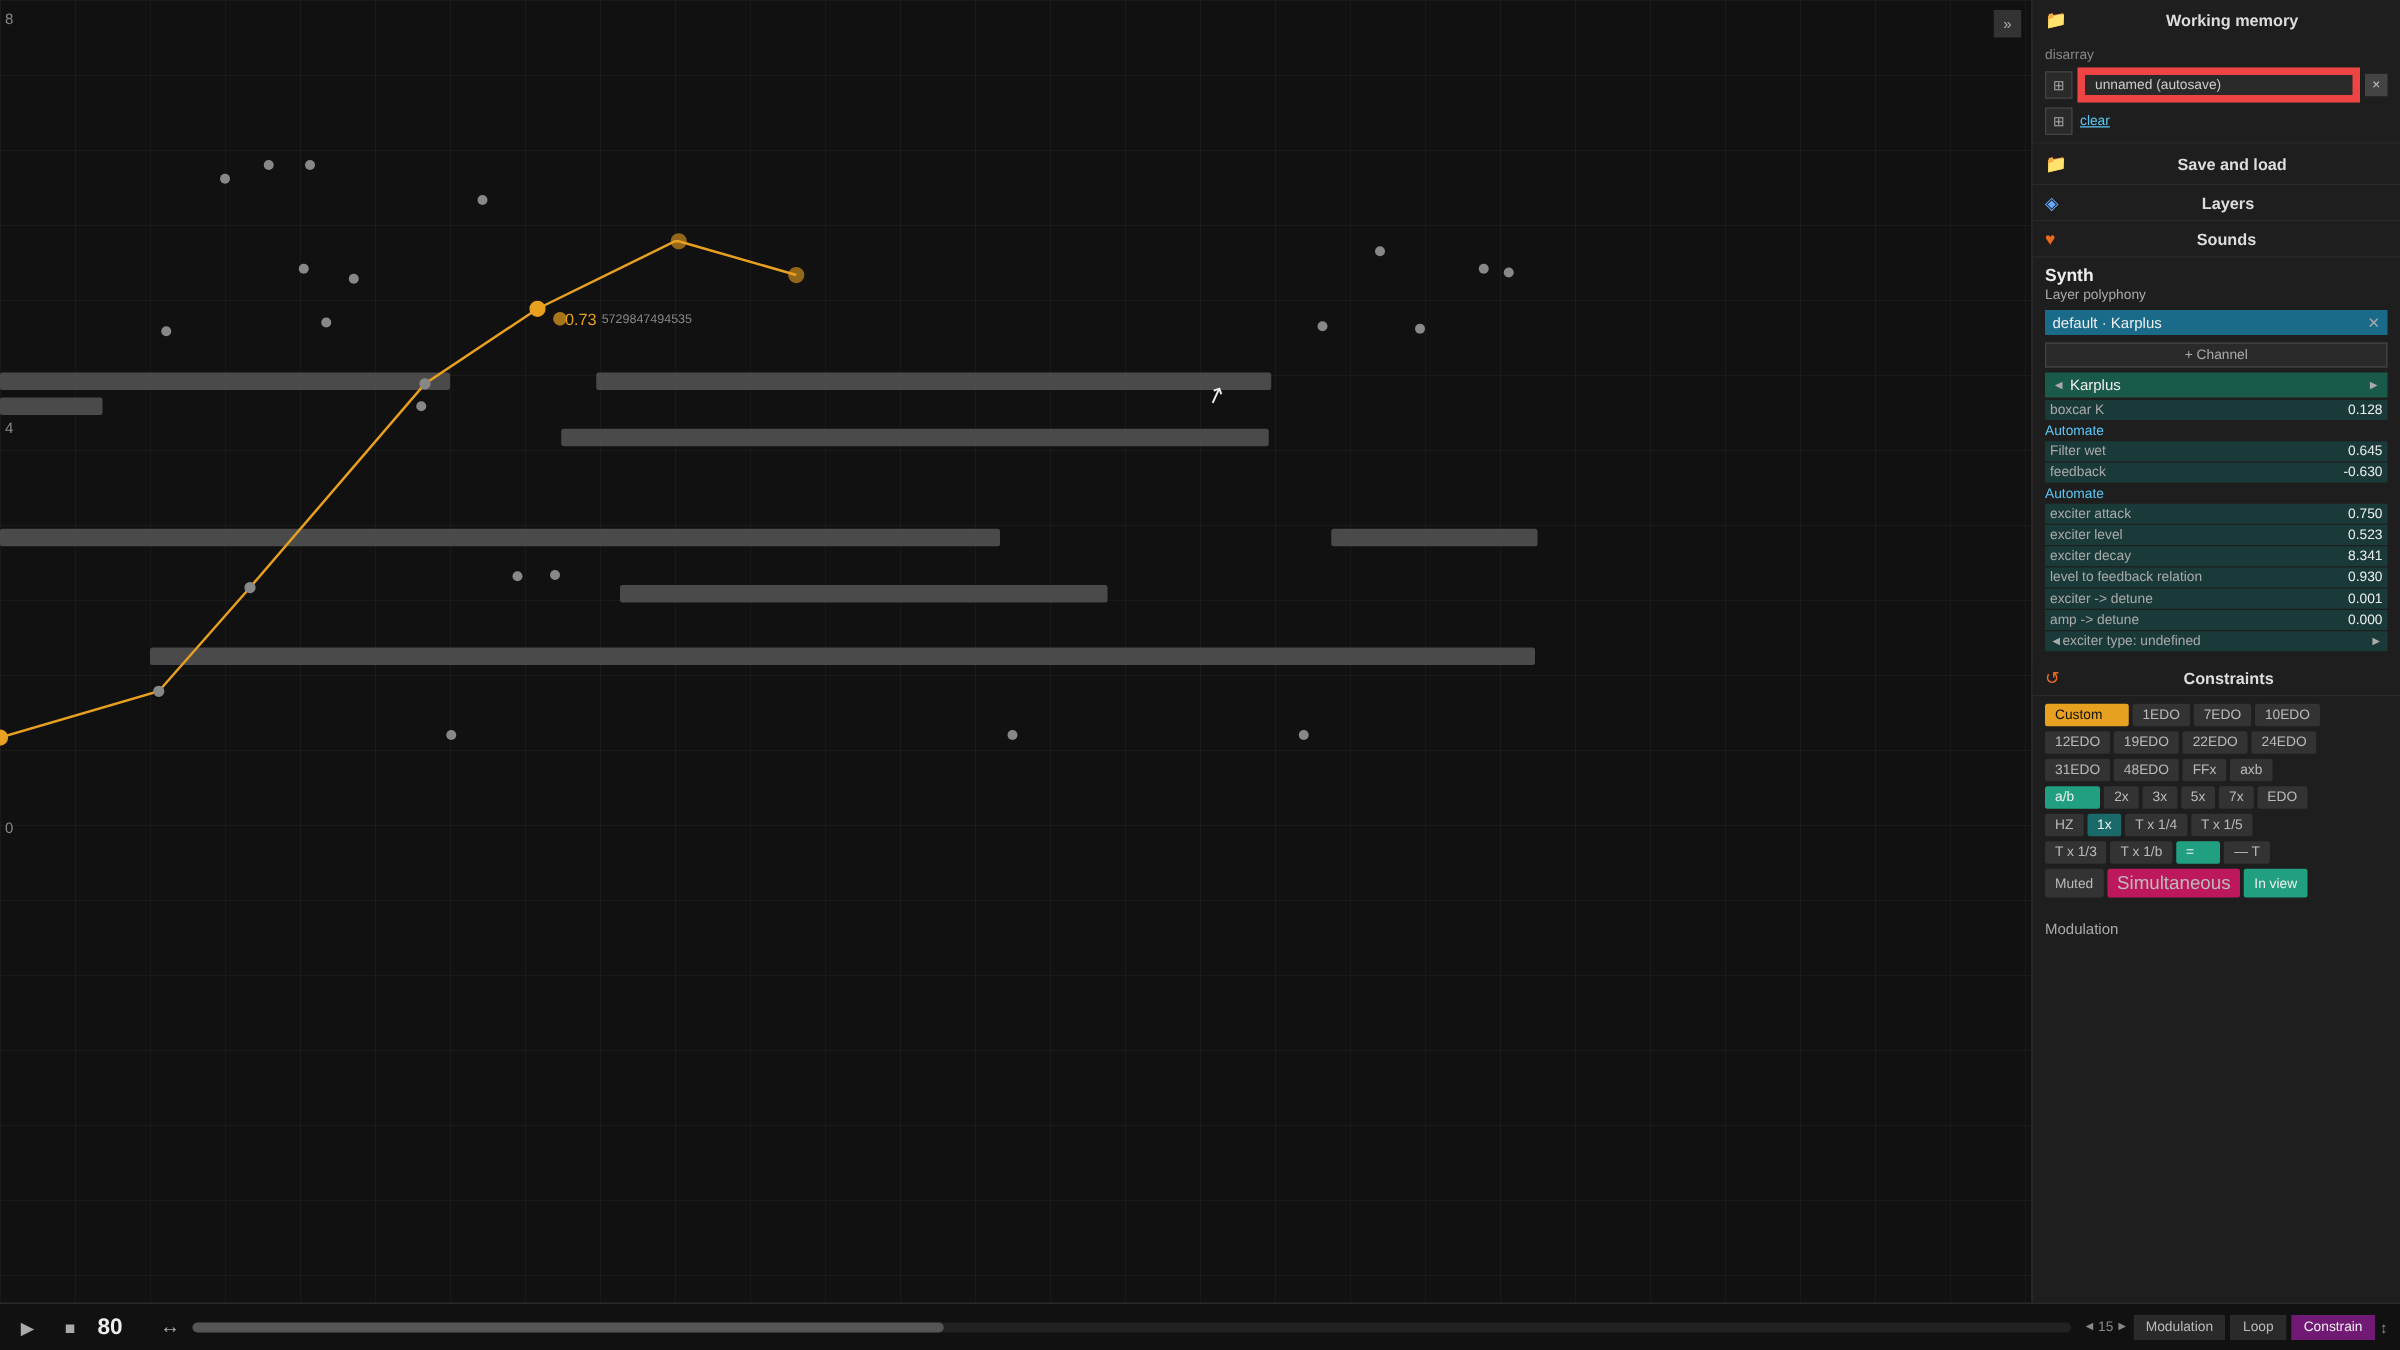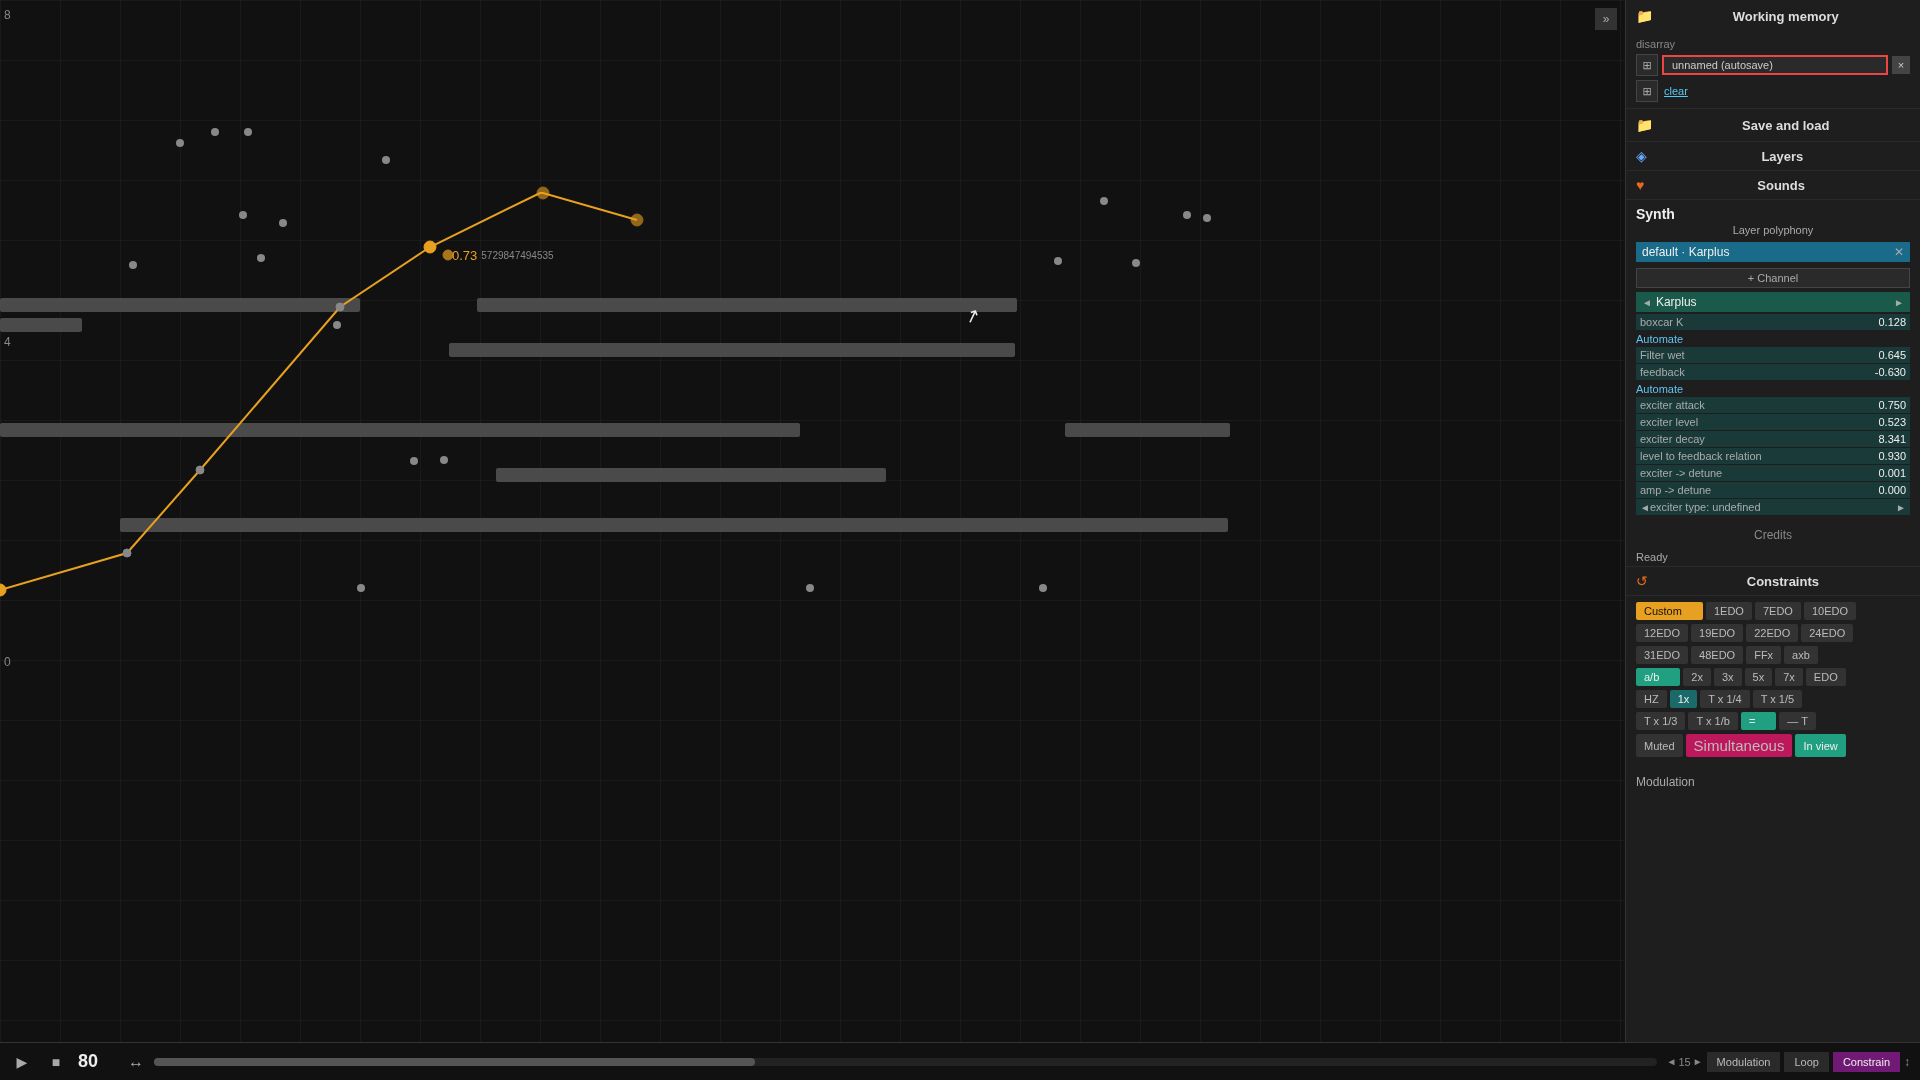--- a/index.html
+++ b/index.html
@@ -101,21 +101,21 @@
 
     .wm-file-row {
       display: flex;
       align-items: center;
       gap: 4px;
       margin-bottom: 4px;
     }
 
     .wm-file-tag {
       background: #2a2a2a;
-      border: 2px solid #ef4444;
+      border: 6px solid #ef4444;
       color: #ccc;
       padding: 2px 8px;
       font-size: 11px;
       flex: 1;
     }
 
     .wm-close-btn {
       background: #444;
       border: none;
       color: #ccc;
@@ -191,21 +191,20 @@
       font-size: 14px;
       font-weight: bold;
       color: #eee;
       margin-bottom: 2px;
     }
 
     .synth-subtitle {
       font-size: 11px;
       color: #aaa;
       margin-bottom: 6px;
-      text-align: center;
     }
 
     .synth-dropdown {
       display: flex;
       align-items: center;
       background: #1a6a8a;
       padding: 3px 6px;
       margin-bottom: 6px;
       gap: 4px;
     }
@@ -706,26 +705,20 @@
       </div>
 
       
       <div class="param-row-nav">
         <span class="channel-arrow">◄</span>
         <span class="param-name" style="flex:1;">exciter type: undefined</span>
         <span class="channel-arrow">►</span>
       </div>
     </div>
 
-    <div class="panel-section">
-      <div class="credits-row">
-        <span class="credits-label">Credits</span>
-      </div>
-      <div class="ready-label">Ready</div>
-    </div>
 
     <div class="section-header-row">
       <span style="color:#e86a20; font-size:14px;">↺</span>
       <span class="section-title">Constraints</span>
     </div>
 
     <div class="constraints-section">
 
       <div class="constraints-grid">
         <button class="constraint-btn active">Custom <span class="dot-active"></span></button>

